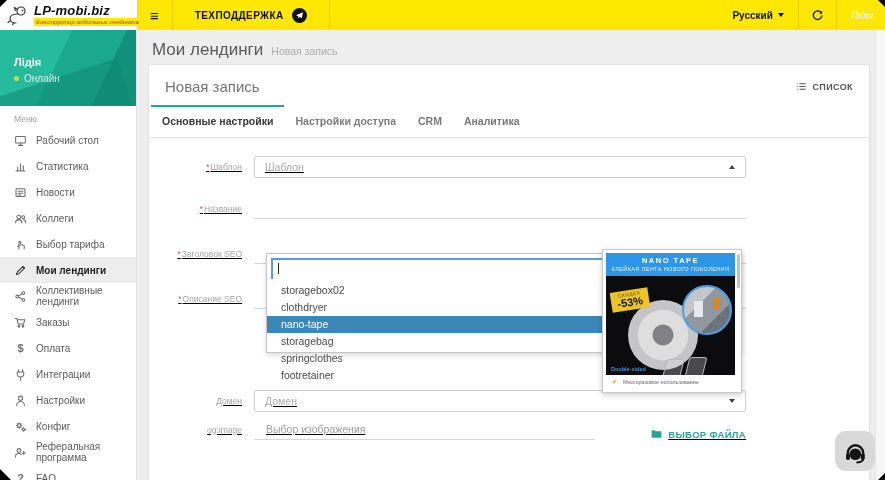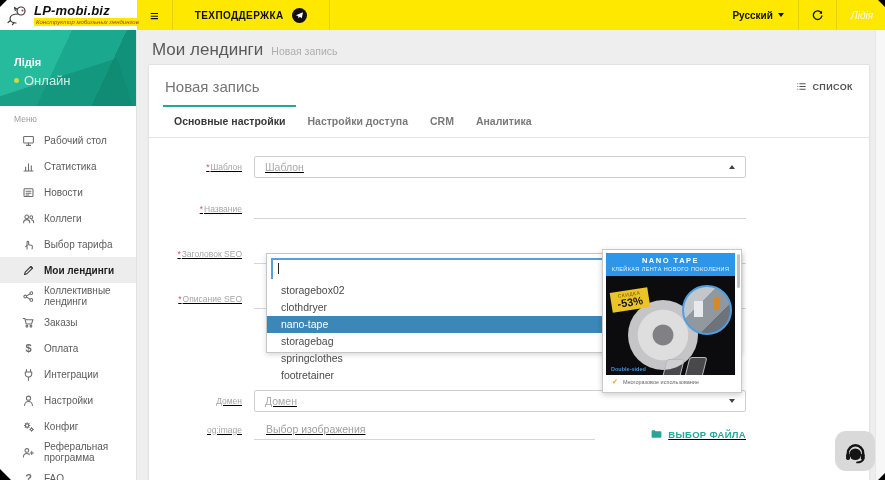--- a/index.html
+++ b/index.html
@@ -40,23 +40,23 @@
   
   .sidebar { position:absolute; left:0; top:30px; width:137px; height:450px; background:#fff;
              border-right:1px solid #e2e2e2; z-index:8; }
   .sb-head { height:76px; position:relative; overflow:hidden;
              background:linear-gradient(115deg,#27bb9e 0 42%,#1aa88e 42% 74%,#12917a 74%); }
   .sb-head::after { content:""; position:absolute; left:-20px; bottom:-34px; width:150px; height:60px;
                     background:#0f8871; transform:rotate(-18deg); opacity:.55; }
   .sb-user-name { position:absolute; left:14px; top:26px; color:#fff; font-size:11px; font-weight:bold; z-index:2; }
   .sb-user-status { position:absolute; left:14px; top:43px; display:flex; align-items:center; gap:5px; z-index:2; }
   .sb-dot { width:5px; height:5px; border-radius:50%; background:#cddc39; }
-  .sb-status-label { font-size:13px; color:#d5efe6; }
+  .sb-status-label { font-size:10px; color:#d5efe6; }
   .sb-menu-label { margin:8px 0 3px 14px; font-size:8.5px; color:#9e9e9e; }
-  .sb-item { height:26px; display:flex; align-items:center; gap:9px; padding-left:22px; color:#5b5b5b;
+  .sb-item { height:26px; display:flex; align-items:center; gap:9px; padding-left:14px; color:#5b5b5b;
              font-size:10px; cursor:pointer; }
   .sb-item svg { width:13px; height:13px; stroke:#6d6d6d; stroke-width:1.3; fill:none;
                  stroke-linecap:round; stroke-linejoin:round; flex:0 0 13px; }
   .sb-item .glyph { width:13px; text-align:center; font-size:11px; font-weight:bold; color:#6d6d6d; flex:0 0 13px; }
   .sb-item.active { background:#ededed; color:#1d1d1d; font-weight:bold; }
   .sb-item.active svg { stroke:#2f2f2f; }
 
   
   .page-head { position:absolute; left:152px; top:40px; z-index:3; }
   .page-title { font-size:17px; color:#5a5a5a; display:inline; }
@@ -66,21 +66,21 @@
                   border-left:1px solid #e7e7e7; z-index:4; }
 
   .card { position:absolute; left:148px; top:64px; width:722px; height:430px; background:#fff;
           border:1px solid #e3e3e3; border-radius:2px; box-shadow:0 1px 2px rgba(0,0,0,.06); z-index:5; }
   .card-head { display:flex; align-items:center; justify-content:space-between; padding:13px 16px 4px 16px; }
   .card-title { font-size:15px; color:#757575; }
   .list-btn { display:flex; align-items:center; gap:5px; cursor:pointer; }
   .list-btn svg { width:11px; height:11px; stroke:#555; stroke-width:1.6; }
   .list-btn-label { font-size:9px; font-weight:bold; color:#555; letter-spacing:.4px; }
 
-  .tabs { display:flex; padding-left:14px; border-bottom:1px solid #e4e4e4; margin-top:6px;text-align:center; }
+  .tabs { display:flex; padding-left:2px; border-bottom:1px solid #e4e4e4; margin-top:6px;text-align:center; }
   .tab { padding:8px 11px 10px 11px; font-size:10.5px; font-weight:bold; color:#7a7a7a;
          border-top:2px solid transparent; cursor:pointer; }
   .tab.active { color:#383838; border-top-color:#26a69a; }
 
   .form-area { position:relative; height:330px; }
   .frow { position:absolute; left:0; width:597px; display:flex; align-items:center;text-decoration:underline; }
   .flabel { width:105px; text-align:right; padding-right:12px; font-size:8.5px; color:#a5a5a5; flex:0 0 105px; }
   .req { color:#d9534f; margin-right:1px; }
   .ffield { flex:1; position:relative; }
 

